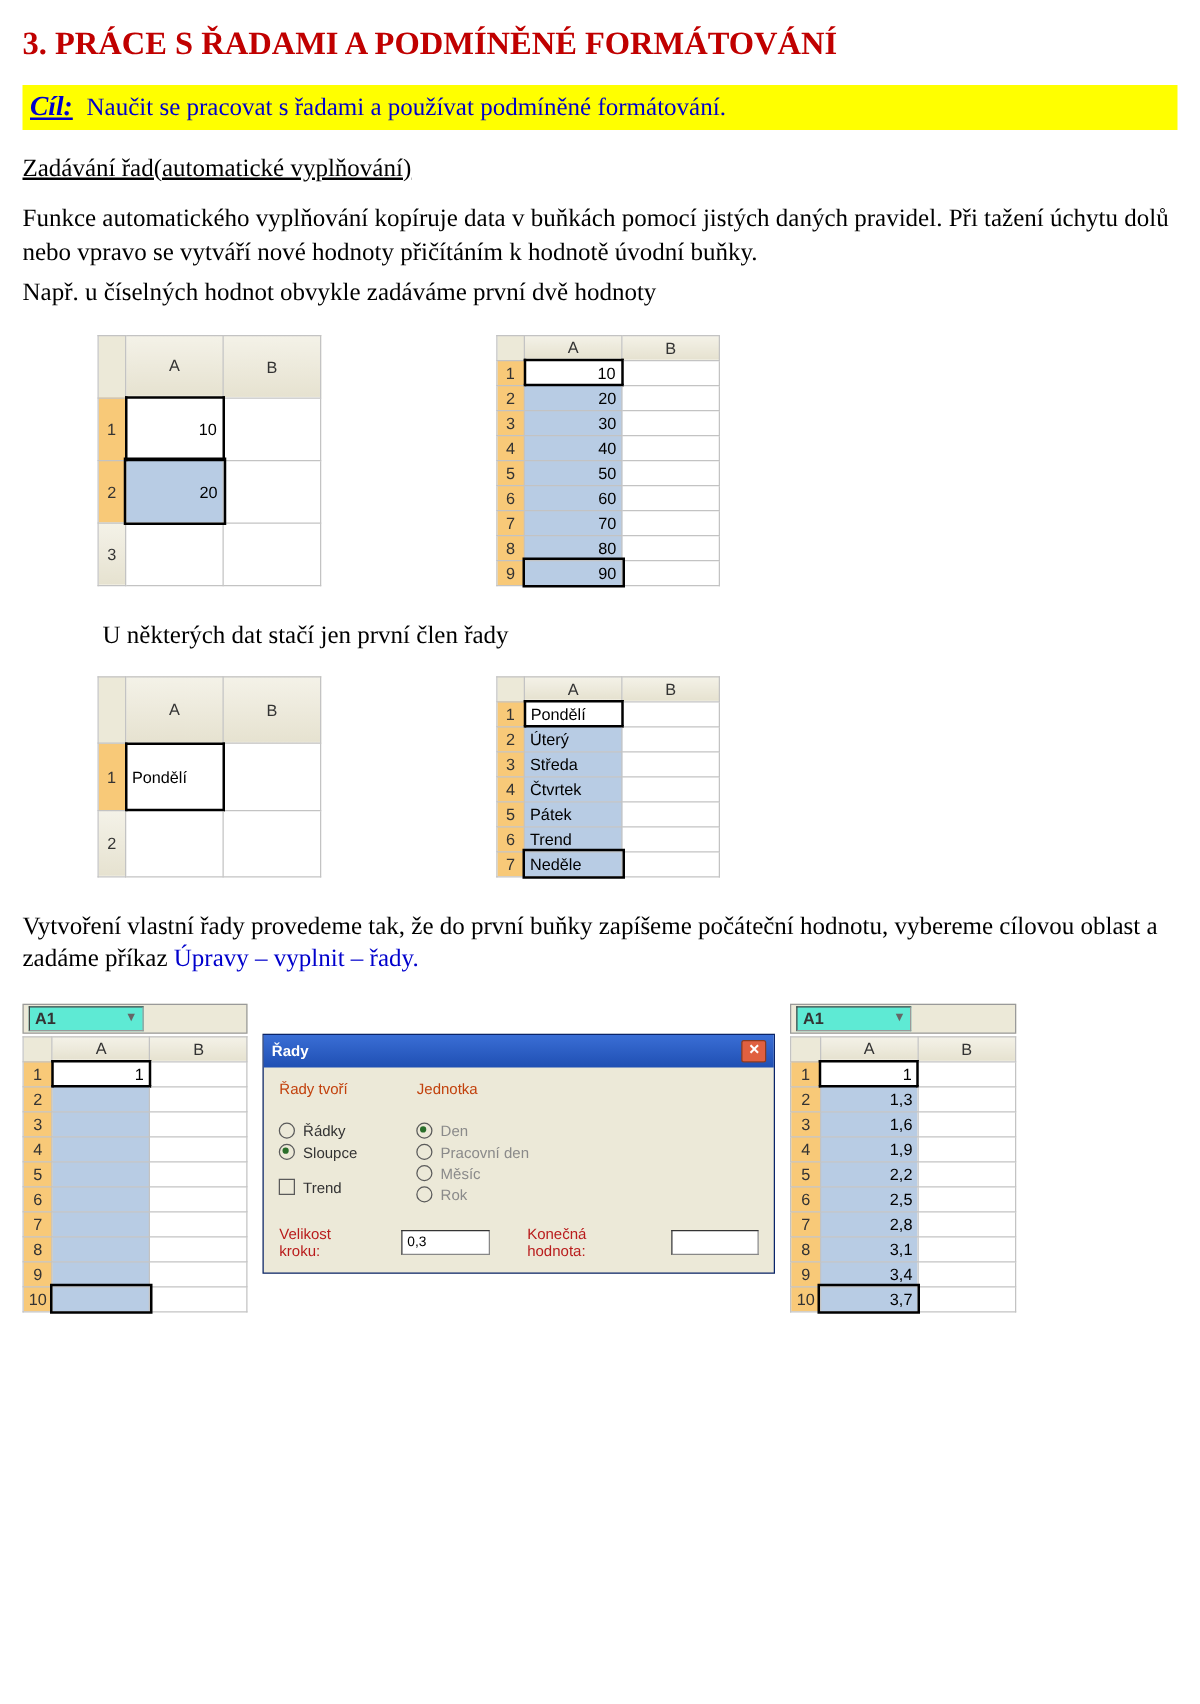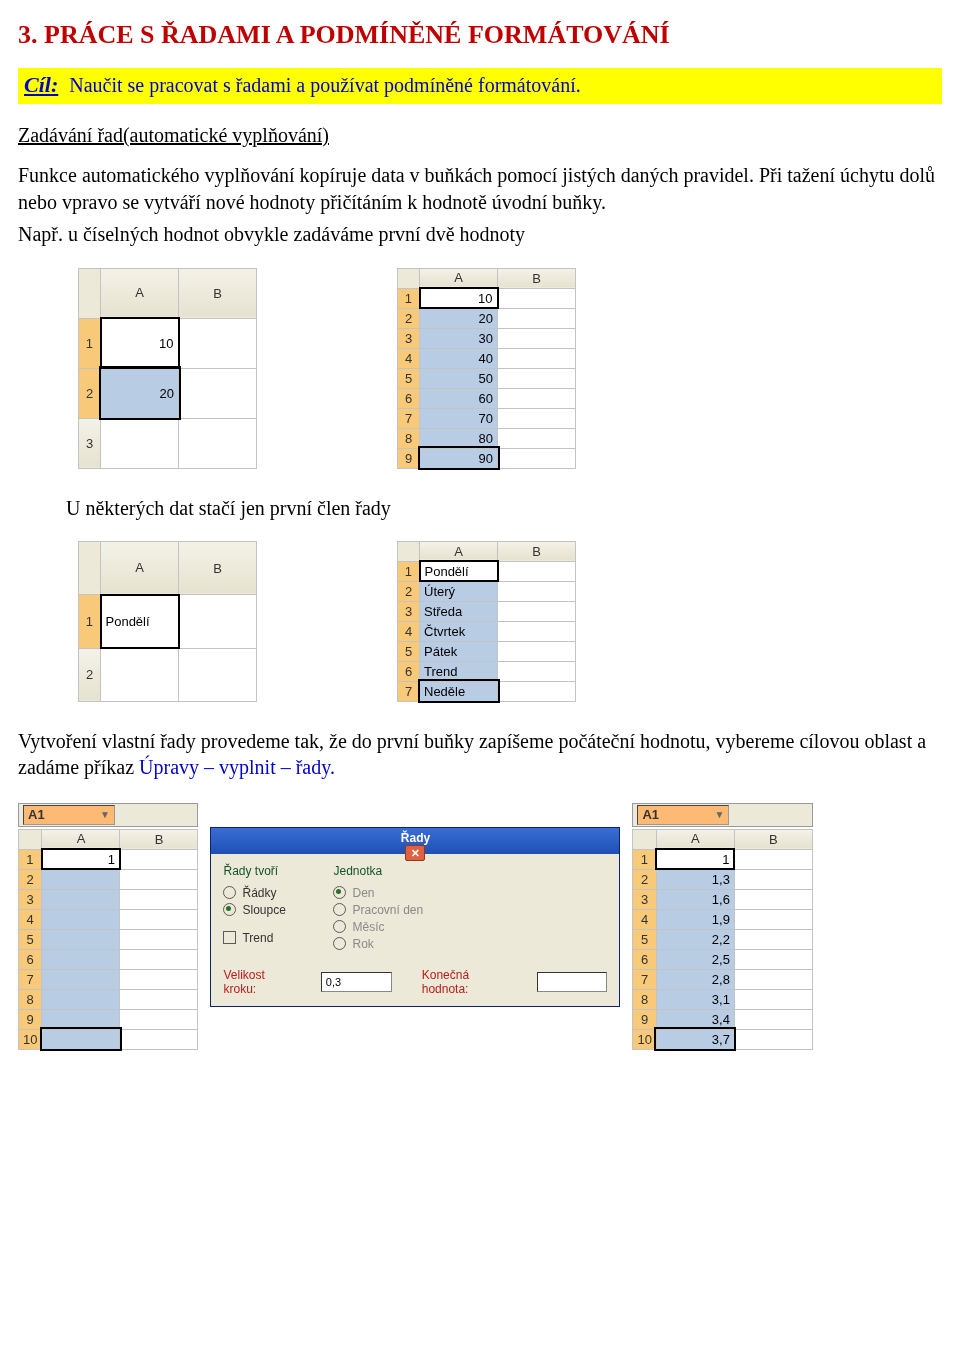--- a/index.html
+++ b/index.html
@@ -33,21 +33,21 @@
     margin-right: 6px;
   }
   .goal-text { color: #0000cc; }
   .subhead {
     text-decoration: underline;
     font-size: 20px;
     margin: 10px 0 14px 0;
   }
   p { margin: 0 0 6px 0; line-height: 1.32; }
   .row { display: flex; gap: 140px; margin: 20px 0 26px 60px; }
-  .indent1 { margin-left: 48px; margin-top: 14px; margin-bottom: 14px; }
+  .indent1 { margin-left: 64px; margin-top: 14px; margin-bottom: 14px; }
   .indent0 { margin-left: 0; margin-top: 20px; margin-bottom: 12px; }
   .blue-cmd { color: #0000cc; }
 
   
   table.sheet {
     border-collapse: collapse;
     font-family: Tahoma, Arial, sans-serif;
     font-size: 13px;
     background: #fff;
   }
@@ -78,21 +78,21 @@
     display: flex;
     font-family: Tahoma, Arial, sans-serif;
     font-size: 13px;
     border: 1px solid #9a9a9a;
     background: #ece9d8;
     height: 22px;
     align-items: center;
     margin-bottom: 2px;
   }
   .fbar .namebox {
-    width: 82px; height: 18px; background: #fdba74; border: 1px inset #999;
+    width: 82px; height: 18px; background: #5eead4; border: 1px inset #999;
     margin: 0 4px; display: flex; align-items: center; justify-content: space-between;
     padding: 0 4px; font-weight: bold; color: #333;
   }
   .fbar .namebox .dd { color: #666; font-size: 10px; }
 
   
   .bottomrow { display: flex; gap: 12px; margin-top: 22px; align-items: flex-start; }
 
   
   .dialog {
@@ -101,31 +101,30 @@
     font-size: 12px;
     border: 1px solid #0a246a;
     background: #ece9d8;
   }
   .dialog .titlebar {
     background: linear-gradient(#3a6ed5, #1f4fb3);
     color: #fff; font-weight: bold;
     padding: 3px 6px;
     display: flex; justify-content: space-between; align-items: center;
     height: 20px;
-    flex-direction: column;
   }
   .dialog .titlebar .closebtn {
     width: 18px; height: 16px; background: #e06040; border: 1px solid #8a3a20;
     color: #fff; font-size: 11px; text-align: center; line-height: 14px;
     border-radius: 2px; cursor: pointer;
   }
   .dialog .body { padding: 10px 12px 10px 12px; }
   .dialog .cols { display: flex; gap: 20px; }
   .group { }
-  .group .gtitle { color: #14532d; margin-bottom: 8px; }
+  .group .gtitle { color: #c2410c; margin-bottom: 20px; }
   .opt { display: flex; align-items: center; gap: 6px; margin: 3px 0; color: #333; }
   .opt.disabled { color: #8a8a8a; }
   .radio { width: 11px; height: 11px; border: 1px solid #5a5a5a; border-radius: 50%; display: inline-block; position: relative; }
   .radio.on::after { content:""; position:absolute; left:2px; top:2px; width:5px; height:5px; background:#2a6e2a; border-radius:50%; }
   .checkbox { width: 11px; height: 11px; border: 1px solid #5a5a5a; display: inline-block; }
   .fieldsrow { display: flex; gap: 30px; margin-top: 14px; align-items: center; }
   .fieldsrow .lab { color: #b91c1c; }
   .fieldsrow .inp { width: 70px; height: 18px; border: 1px inset #888; background: #fff; padding: 0 4px; font-size: 11px; display:inline-flex; align-items:center; }
   .btnrow { display:flex; justify-content:flex-end; gap:10px; margin-top:14px; }
   .btn { border:1px solid #7a7a7a; background:linear-gradient(#fefefe,#e2e2e2); padding:2px 16px; border-radius:3px; font-size:12px; cursor:pointer; }

